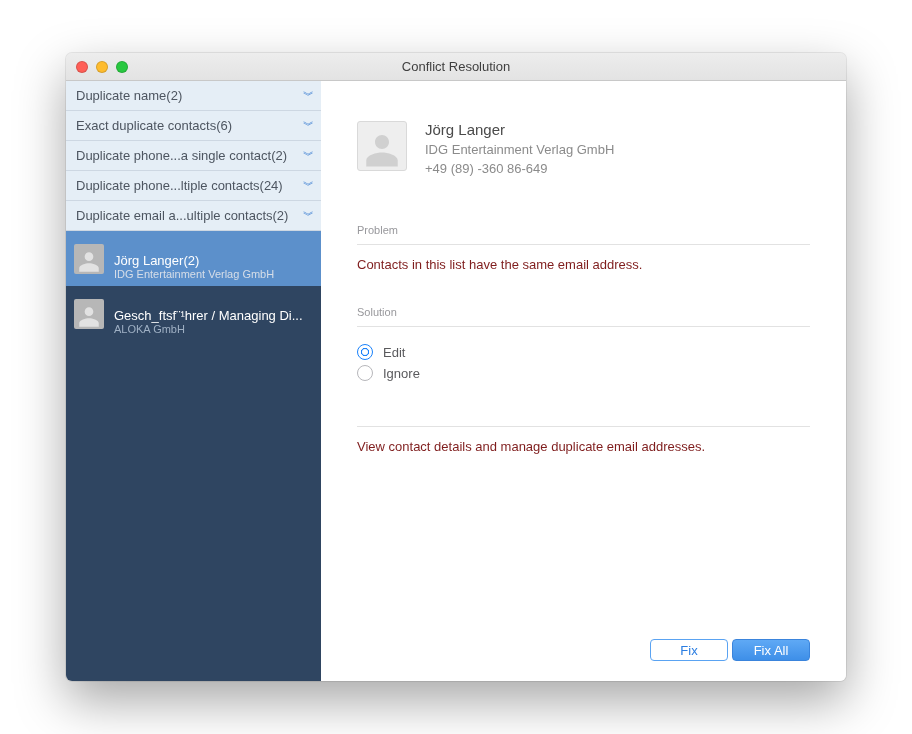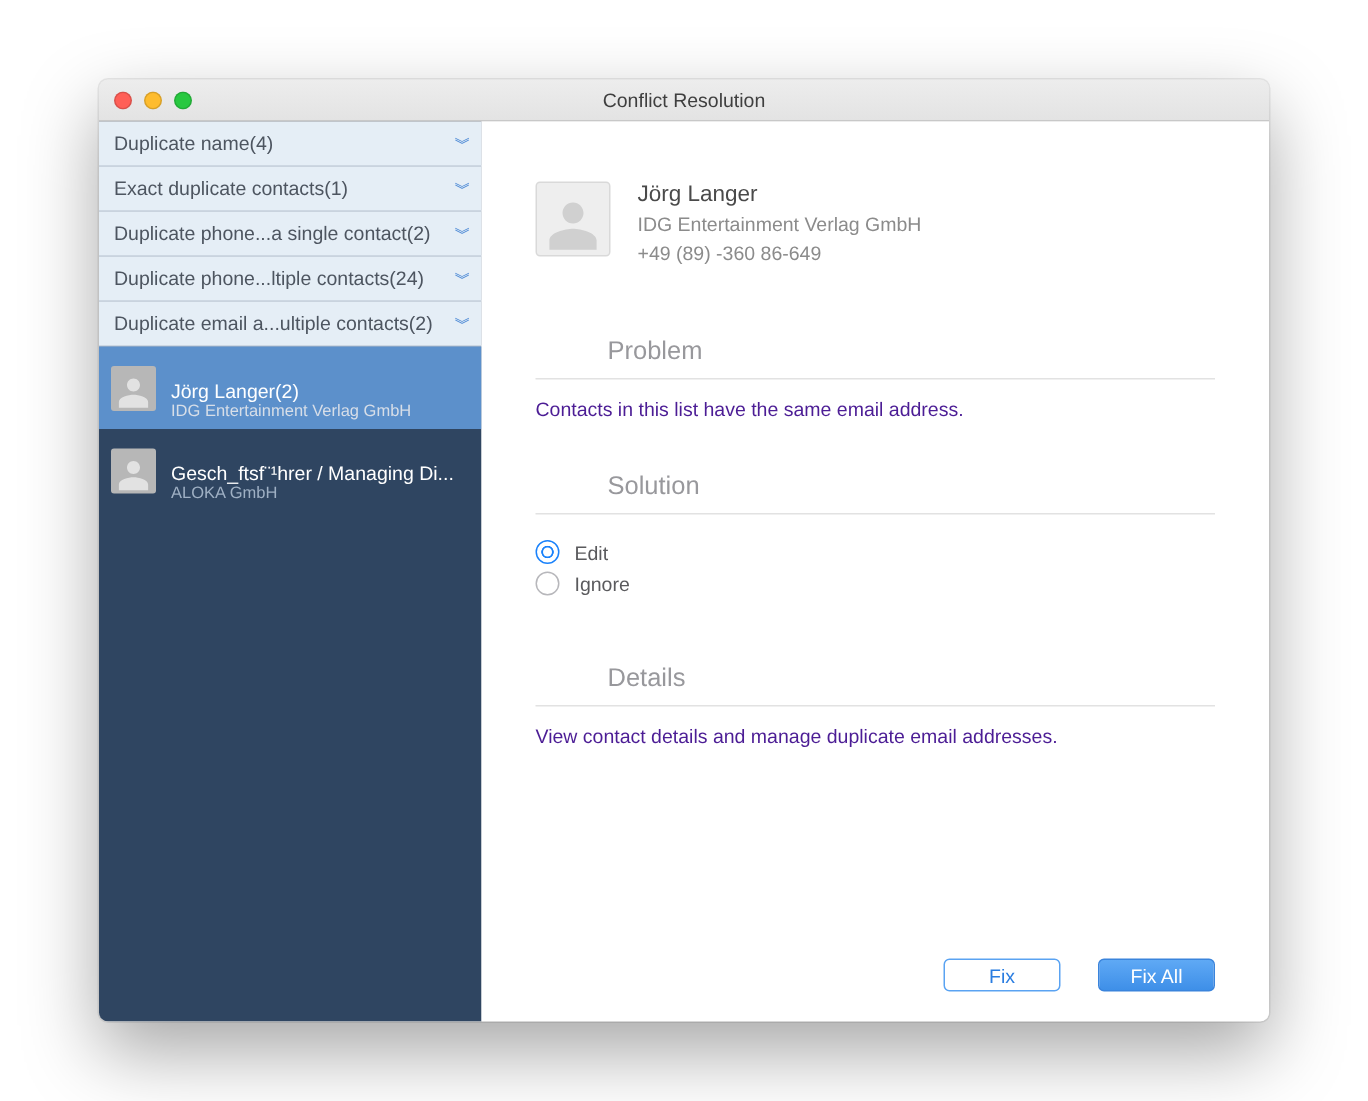--- a/index.html
+++ b/index.html
@@ -116,33 +116,32 @@
     border: 1px solid #d9d9d9;
     border-radius: 3px;
     display:flex; align-items:flex-end; justify-content:center;
     overflow:hidden;
   }
   .big-avatar svg { width: 42px; height: 42px; fill: #d0d0d0; }
   .contact-header .name { font-size: 15px; color: #4a4a4a; }
   .contact-header .line { font-size: 13px; color: #8b8b8b; margin-top: 4px;}
 
   .section-label {
-    font-size: 17px;
+    font-size: 11px;
     color: #98989c;
     margin-bottom: 8px;
-    margin-left: 48px;
   }
   .divider {
     height: 1px;
     background: #e2e2e2;
     margin-bottom: 12px;
   }
   .section-text {
     font-size: 13px;
-    color: #4c1d95;
+    color: #7f1d1d;
     margin-bottom: 34px;
   }
   .radio-group { }
   .radio-row {
     display: flex;
     align-items: center;
     gap: 10px;
     font-size: 13px;
     color: #5a5a5d;
     margin: 5px 0;
@@ -159,21 +158,21 @@
     background: radial-gradient(circle at center, #1a82fb 0 40%, #fff 44% 100%);
   }
   .radio.checked::after{
     content:""; width:6px; height:6px; border-radius:50%; background:#fff;
   }
 
   .footer {
     margin-top: auto;
     display: flex;
     justify-content: flex-end;
-    gap: 25px;
+    gap: 4px;
     padding-top: 10px;
   }
   .btn {
     min-width: 78px;
     height: 22px;
     border-radius: 4px;
     font-size: 13px;
     display:flex; align-items:center; justify-content:center;
     cursor:pointer;
     border:1px solid #5aa3f2;
@@ -190,25 +189,25 @@
       <div class="light red"></div>
       <div class="light yellow"></div>
       <div class="light green"></div>
     </div>
     <div class="title">Conflict Resolution</div>
   </div>
 
   <div class="body">
     <div class="sidebar">
       <div class="category">
-        <span>Duplicate name(4)</span>
-        <span class="chev">︾</span>
-      </div>
-      <div class="category">
-        <span>Exact duplicate contacts(1)</span>
+        <span>Duplicate name(2)</span>
+        <span class="chev">︾</span>
+      </div>
+      <div class="category">
+        <span>Exact duplicate contacts(6)</span>
         <span class="chev">︾</span>
       </div>
       <div class="category">
         <span>Duplicate phone...a single contact(2)</span>
         <span class="chev">︾</span>
       </div>
       <div class="category">
         <span>Duplicate phone...ltiple contacts(24)</span>
         <span class="chev">︾</span>
       </div>
@@ -266,21 +265,20 @@
           <div class="radio checked"></div>
           <span>Edit</span>
         </div>
         <div class="radio-row">
           <div class="radio"></div>
           <span>Ignore</span>
         </div>
       </div>
 
       <div style="height:40px"></div>
-      <div class="section-label">Details</div>
       <div class="divider"></div>
       <div class="section-text" style="margin-bottom:0">View contact details and manage duplicate email addresses.</div>
 
       <div class="footer">
         <div class="btn secondary">Fix</div>
         <div class="btn primary">Fix All</div>
       </div>
     </div>
   </div>
 </div>

